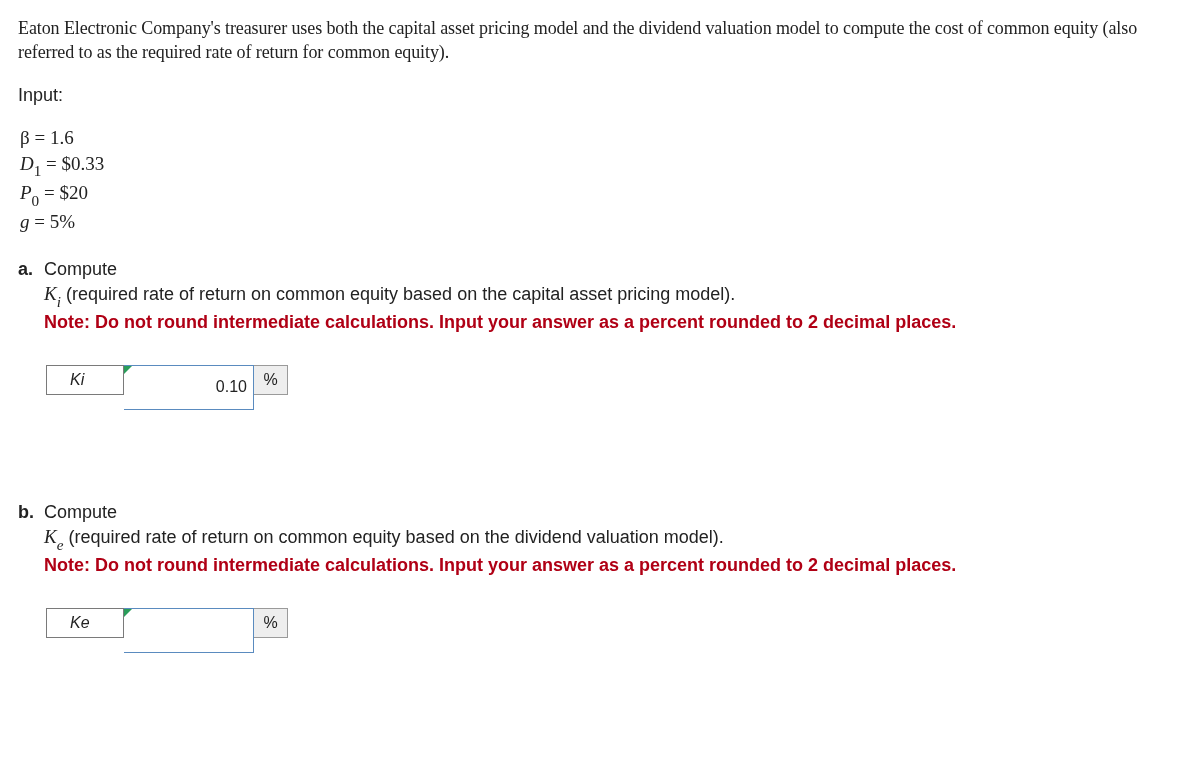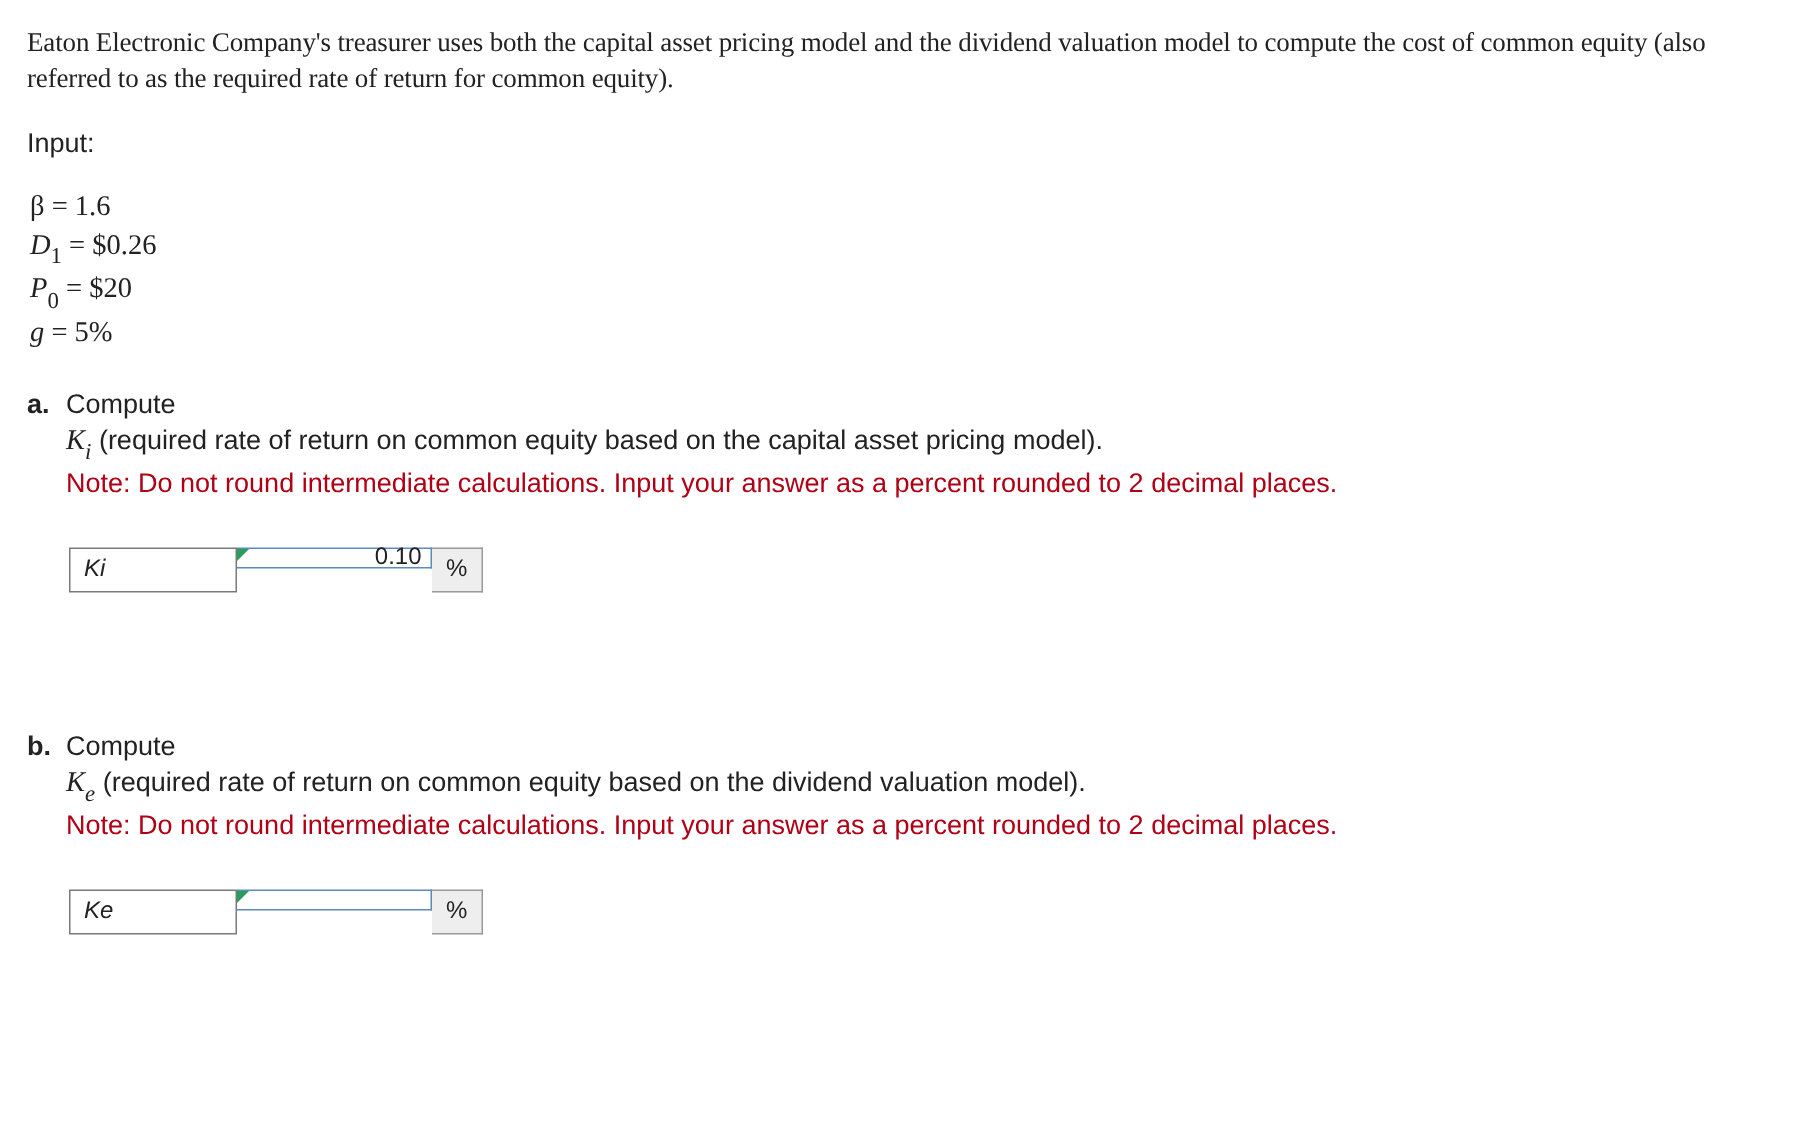--- a/index.html
+++ b/index.html
@@ -57,54 +57,54 @@
     font-size: 19px;
   }
   .inline-math .sub {
     font-size: 0.8em;
     vertical-align: sub;
     position: relative;
     top: 2px;
   }
   .note {
     color: #b00015;
-    font-weight: normal;
+    font-weight: bold;
     text-align: right;
   }
   .answer-area {
     margin-top: 30px;
     margin-left: 28px;
     margin-bottom: 90px;
   }
   .answer-area.last {
     margin-bottom: 26px;
   }
   .answer-row {
     display: flex;
     align-items: stretch;
   }
   .answer-label {
     border: 1px solid #7a7a7a;
     background: #fff;
-    width: 112px;
+    width: 78px;
     height: 30px;
     display: flex;
     align-items: center;
-    padding-left: 9px;
+    padding-left: 23px;
     font-style: italic;
     font-family: Arial, sans-serif;
     font-size: 16px;
     box-sizing: border-box;
   }
   .answer-input {
     border: 1px solid #5a8bbf;
     border-left: none;
     background: #fff;
     width: 130px;
-    height: 14px;
+    height: 45px;
     display: flex;
     align-items: center;
     justify-content: flex-end;
     padding-right: 6px;
     font-size: 16px;
     box-sizing: border-box;
     position: relative;
   }
   .answer-input.blank {
     justify-content: flex-start;
@@ -134,21 +134,21 @@
 </style>
 </head>
 <body>
 
 <div class="intro">Eaton Electronic Company's treasurer uses both the capital asset pricing model and the dividend valuation model to compute the cost of common equity (also referred to as the required rate of return for common equity).</div>
 
 <div class="assume-label">Input:</div>
 
 <div class="assumptions">
   <div>β = <span>1.6</span></div>
-  <div><span class="var">D</span><span class="sub" style="font-style:normal;">1</span> = <span>$0.26</span></div>
+  <div><span class="var">D</span><span class="sub" style="font-style:normal;">1</span> = <span>$0.33</span></div>
   <div><span class="var">P</span><span class="sub" style="font-style:normal;">0</span> = <span>$20</span></div>
   <div><span class="var">g</span> = <span>5%</span></div>
 </div>
 
 <div class="question-block">
   <div class="q-flex">
     <div class="q-letter">a.</div>
     <div class="q-body">
       <span>Compute</span><br>
       <span class="inline-math"><span>K</span><span class="sub">i</span></span><span> (required rate of return on common equity based on the capital asset pricing model).</span><br>

